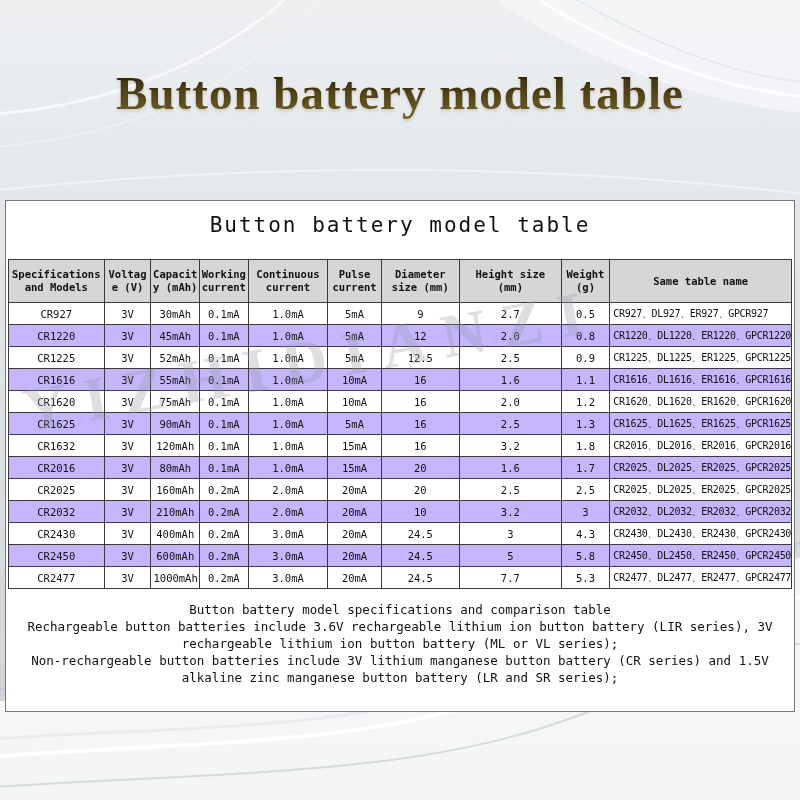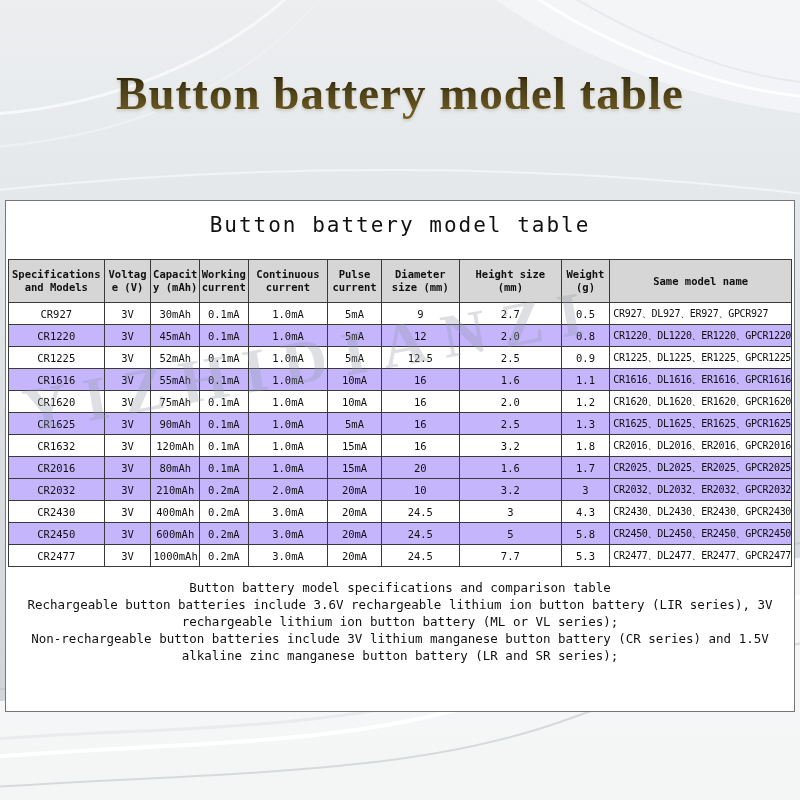--- a/index.html
+++ b/index.html
@@ -179,21 +179,21 @@
         <tr id="thead-row">
             <th>Specifications and Models</th>
             <th>Voltage (V)</th>
             <th>Capacity (mAh)</th>
             <th>Working current</th>
             <th>Continuous current</th>
             <th>Pulse current</th>
             <th>Diameter size (mm)</th>
             <th>Height size (mm)</th>
             <th>Weight (g)</th>
-            <th>Same model name</th>
+            <th>Same table name</th>
           </tr>
       </thead>
       <tbody id="tbody">
           <tr>
             <td>CR927</td>
             <td>3V</td>
             <td>30mAh</td>
             <td>0.1mA</td>
             <td>1.0mA</td>
             <td>5mA</td>
@@ -279,20 +279,32 @@
             <td>3V</td>
             <td>80mAh</td>
             <td>0.1mA</td>
             <td>1.0mA</td>
             <td>15mA</td>
             <td>20</td>
             <td>1.6</td>
             <td>1.7</td>
             <td class="same-col">CR2025、DL2025、ER2025、GPCR2025</td>
           </tr>
+          <tr>
+            <td>CR2025</td>
+            <td>3V</td>
+            <td>160mAh</td>
+            <td>0.2mA</td>
+            <td>2.0mA</td>
+            <td>20mA</td>
+            <td>20</td>
+            <td>2.5</td>
+            <td>2.5</td>
+            <td class="same-col">CR2025、DL2025、ER2025、GPCR2025</td>
+          </tr>
           <tr class="alt">
             <td>CR2032</td>
             <td>3V</td>
             <td>210mAh</td>
             <td>0.2mA</td>
             <td>2.0mA</td>
             <td>20mA</td>
             <td>10</td>
             <td>3.2</td>
             <td>3</td>

